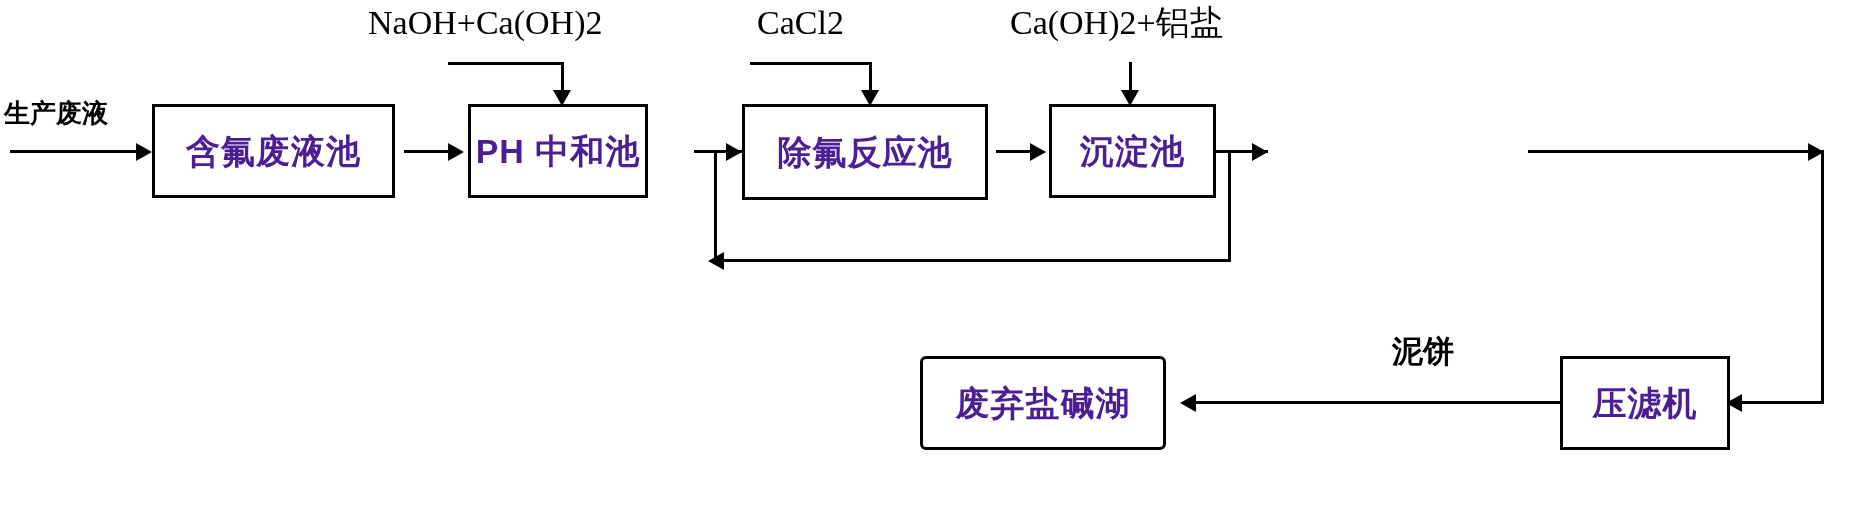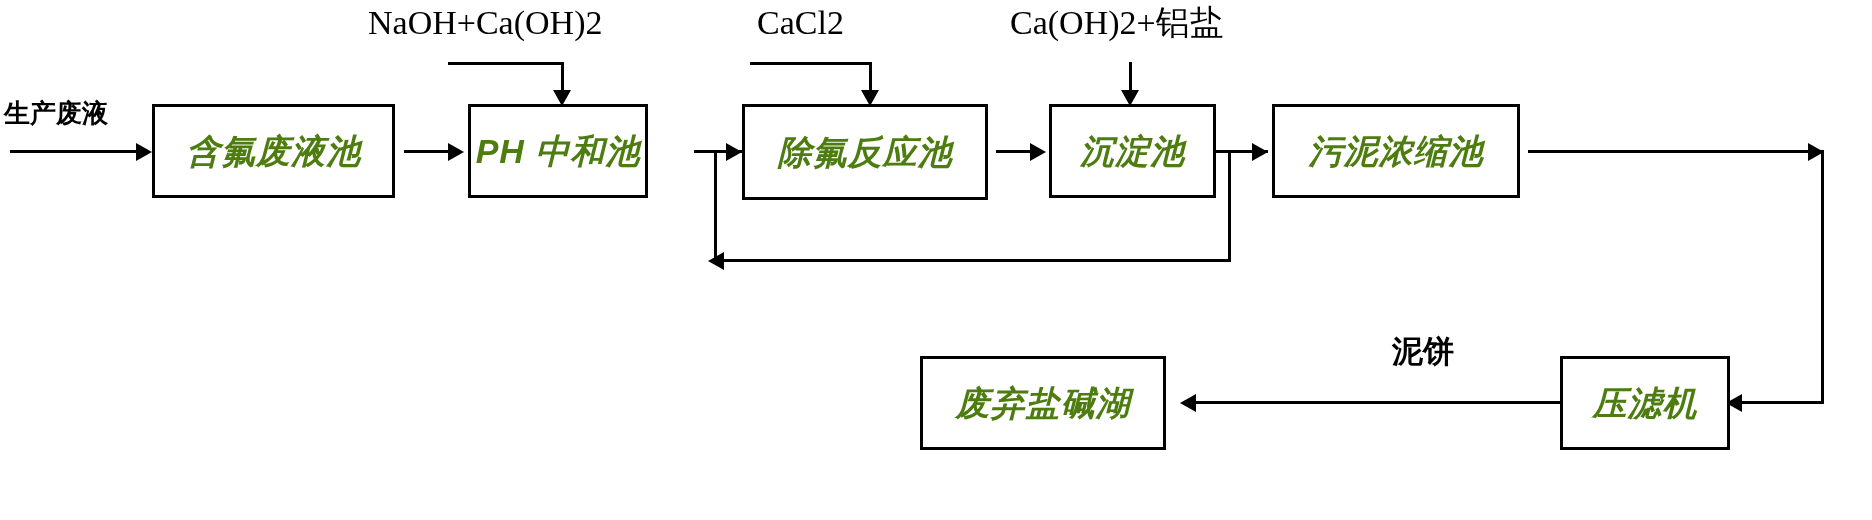--- a/index.html
+++ b/index.html
@@ -1,20 +1,20 @@
 <!DOCTYPE html>
 <html><head>
 <meta charset="utf-8">
 <style>
   html,body{margin:0;padding:0;background:#ffffff;}
   #root{position:relative;width:1872px;height:520px;background:#ffffff;
         font-family:"Liberation Sans","DejaVu Sans",sans-serif;overflow:hidden;}
   .box{position:absolute;border:3px solid #000;background:#fff;box-sizing:border-box;
        display:flex;align-items:center;justify-content:center;}
-  .box span{font-size:34px;font-weight:bold;color:#4d7c0f;letter-spacing:1px;line-height:1;white-space:nowrap;font-style:italic;}
+  .box span{font-size:34px;font-weight:bold;color:#4c1d95;letter-spacing:1px;line-height:1;white-space:nowrap;}
   .lbl{position:absolute;color:#000;white-space:nowrap;line-height:1;}
   .lbl-serif{font-family:"Liberation Serif","DejaVu Serif",serif;font-size:34px;}
   .lbl-cjk{font-family:"Liberation Sans","DejaVu Sans",sans-serif;font-size:26px;font-weight:bold;}
   .lbl-cjk-sm{font-family:"Liberation Sans","DejaVu Sans",sans-serif;font-size:31px;font-weight:bold;}
   .hline{position:absolute;background:#000;height:3px;}
   .vline{position:absolute;background:#000;width:3px;}
   .ar{position:absolute;width:0;height:0;}
   .ar-r{border-top:9px solid transparent;border-bottom:9px solid transparent;border-left:16px solid #000;}
   .ar-l{border-top:9px solid transparent;border-bottom:9px solid transparent;border-right:16px solid #000;}
   .ar-d{border-left:9px solid transparent;border-right:9px solid transparent;border-top:16px solid #000;}
@@ -68,35 +68,32 @@
     <span>沉淀池</span>
   </div>
 
   <div class="hline" style="left:1214px;top:150px;width:54px;"></div>
   <div class="ar ar-r" style="left:1252px;top:143px;"></div>
   <div class="vline" style="left:1228px;top:150px;height:112px;"></div>
 
   <div class="hline" style="left:722px;top:259px;width:509px;"></div>
   <div class="ar ar-l" style="left:708px;top:252px;"></div>
 
-  <div class="box" style="left:1272px;top:104px;width:248px;height:94px;">
-    <span>污泥浓缩池</span>
-  </div>
 
   <div class="hline" style="left:1528px;top:150px;width:296px;"></div>
   <div class="ar ar-r" style="left:1808px;top:143px;"></div>
   <div class="vline" style="left:1821px;top:150px;height:253px;"></div>
   <div class="hline" style="left:1740px;top:401px;width:84px;"></div>
   <div class="ar ar-l" style="left:1726px;top:394px;"></div>
 
   <div class="box" style="left:1560px;top:356px;width:170px;height:94px;">
     <span>压滤机</span>
   </div>
 
   <div class="lbl lbl-cjk-sm" style="left:1392px;top:336px;">泥饼</div>
   <div class="hline" style="left:1196px;top:401px;width:366px;"></div>
   <div class="ar ar-l" style="left:1180px;top:394px;"></div>
 
-  <div class="box" style="left:920px;top:356px;width:246px;height:94px;">
+  <div class="box" style="left:920px;top:356px;width:246px;height:94px;border-radius:6px;">
     <span>废弃盐碱湖</span>
   </div>
 
 </div>
 
 </body></html>

